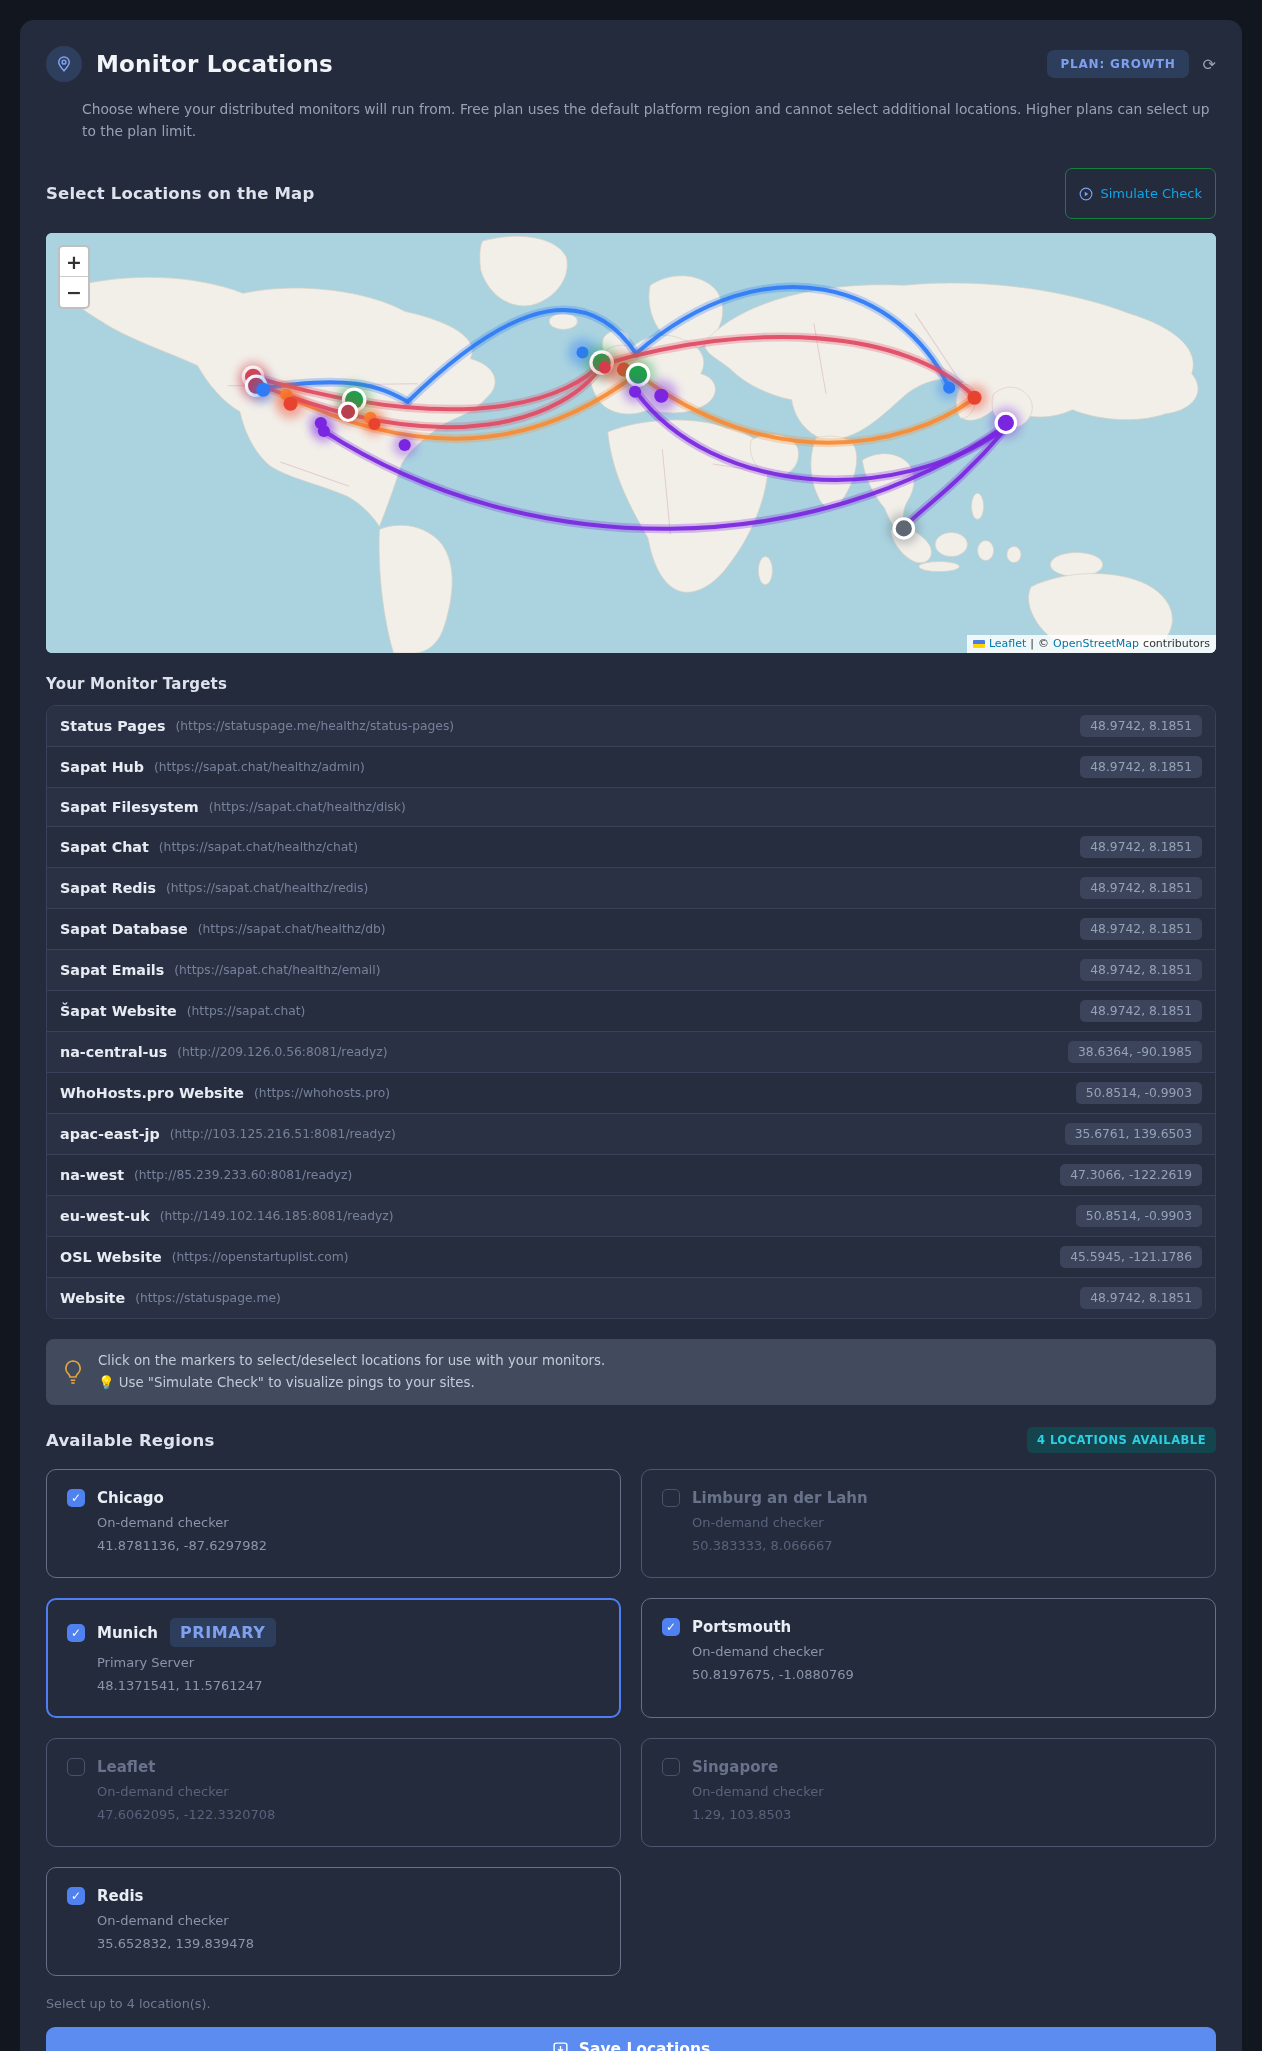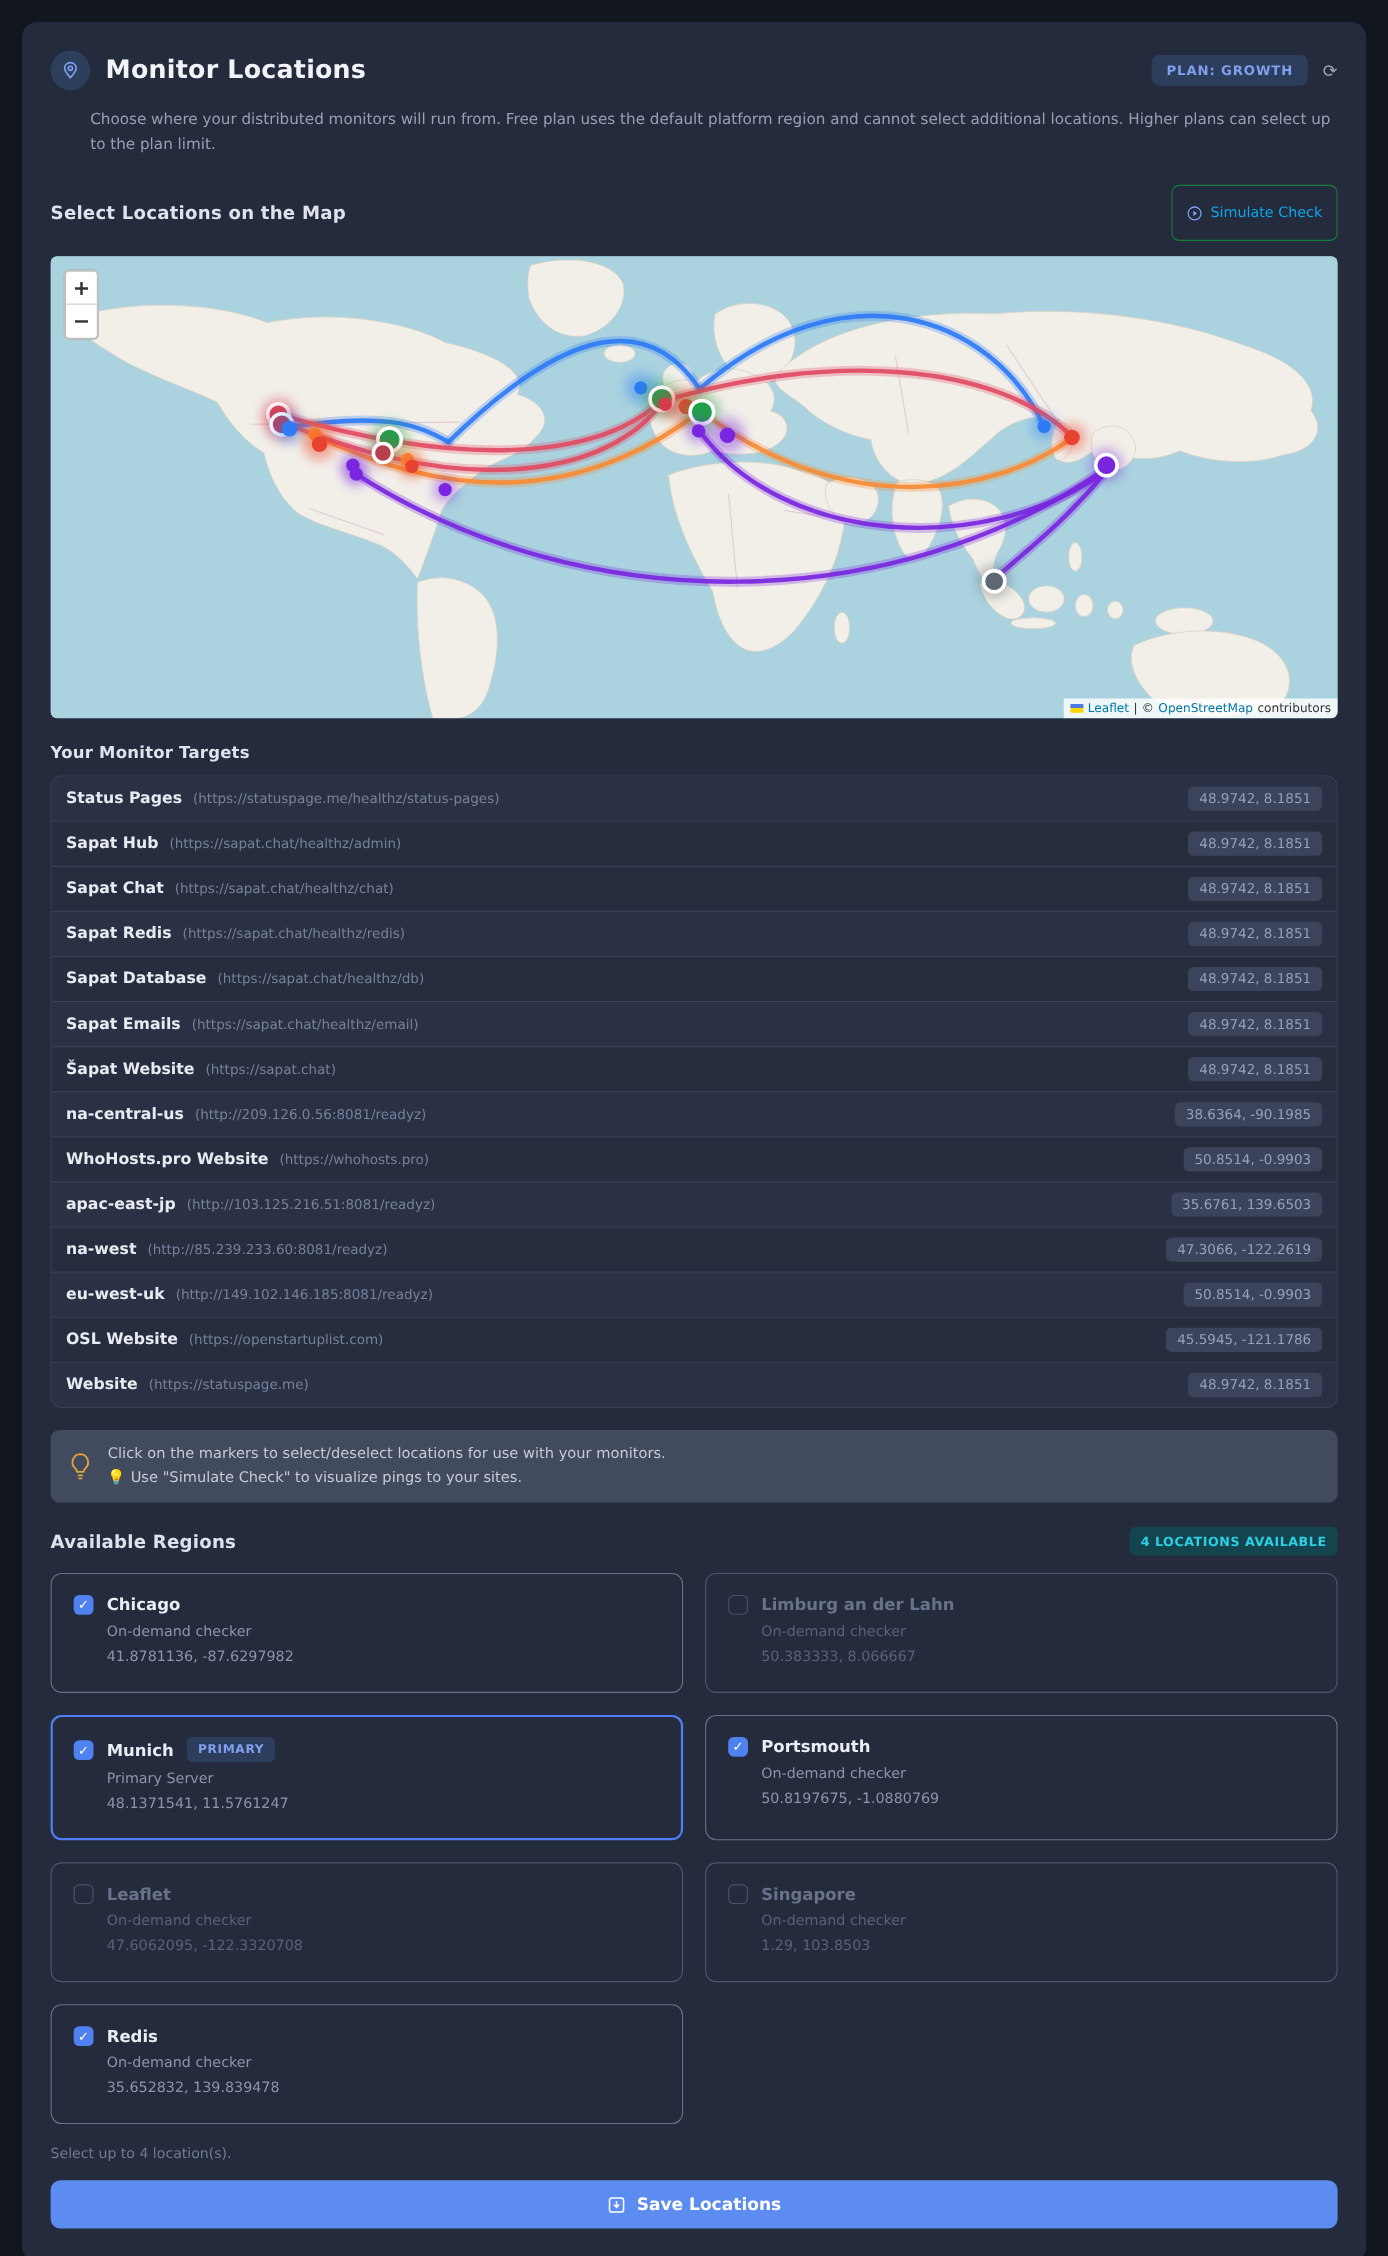--- a/index.html
+++ b/index.html
@@ -49,21 +49,21 @@
   .region-card { border:1px solid #667086; border-radius:10px; padding:19px 20px 24px 20px; cursor:pointer; }
   .region-card.dim { border-color:#4c566f; cursor:default; }
   .region-card.primary { border:2px solid #4f7df2; padding:18px 19px 23px 19px; }
   .rc-head { display:flex; align-items:center; gap:12px; }
   .cbx { width:18px; height:18px; border-radius:5px; flex:0 0 auto; display:flex; align-items:center; justify-content:center; }
   .cbx.on { background:#4f82f0; color:#fff; font-size:12px; font-weight:bold; }
   .cbx.off { border:1.5px solid #5c667e; background:transparent; }
   .region-card.dim .cbx.off { border-color:#49536b; }
   .rc-name { color:#e9edf4; font-size:15px; font-weight:600; }
   .region-card.dim .rc-name { color:#68728a; }
-  .rc-badge { background:#2d3d5c; color:#7fa0ee; font-size:11px; font-weight:bold; letter-spacing:.6px; padding:5px 10px; border-radius:5px; }
+  .rc-badge { background:#2d3d5c; color:#7fa0ee; font-size:16px; font-weight:bold; letter-spacing:.6px; padding:5px 10px; border-radius:5px; }
   .rc-line { margin:8px 0 0 30px; color:#8b95ab; font-size:13px; }
   .rc-line:first-of-type { margin-top:12px; }
   .region-card.dim .rc-line { color:#58627c; }
 
   .avail-badge { margin-left:auto; background:#14454f; color:#2ccfe3; font-size:11.5px; font-weight:bold; letter-spacing:.5px; padding:6px 10px; border-radius:5px; }
 
   .foot-note { margin-top:20px; color:#6f7a93; font-size:12.8px; }
   .save-btn { margin-top:16px; width:100%; background:#5c8cf0; border:none; border-radius:9px; padding:13px; display:flex; align-items:center; justify-content:center; gap:10px; color:#fff; font-size:15.5px; font-weight:600; font-family:inherit; cursor:pointer; }
 </style>
 </head>
@@ -240,20 +240,24 @@
       <div class="target-row odd">
         <span class="target-name">Status Pages</span>
         <span class="target-url">(https://statuspage.me/healthz/status-pages)</span>
         <span class="coords-badge">48.9742, 8.1851</span>
       </div>
       <div class="target-row even">
         <span class="target-name">Sapat Hub</span>
         <span class="target-url">(https://sapat.chat/healthz/admin)</span>
         <span class="coords-badge">48.9742, 8.1851</span>
       </div>
+      <div class="target-row odd">
+        <span class="target-name">Sapat Filesystem</span>
+        <span class="target-url">(https://sapat.chat/healthz/disk)</span>
+      </div>
       <div class="target-row even">
         <span class="target-name">Sapat Chat</span>
         <span class="target-url">(https://sapat.chat/healthz/chat)</span>
         <span class="coords-badge">48.9742, 8.1851</span>
       </div>
       <div class="target-row odd">
         <span class="target-name">Sapat Redis</span>
         <span class="target-url">(https://sapat.chat/healthz/redis)</span>
         <span class="coords-badge">48.9742, 8.1851</span>
       </div>

